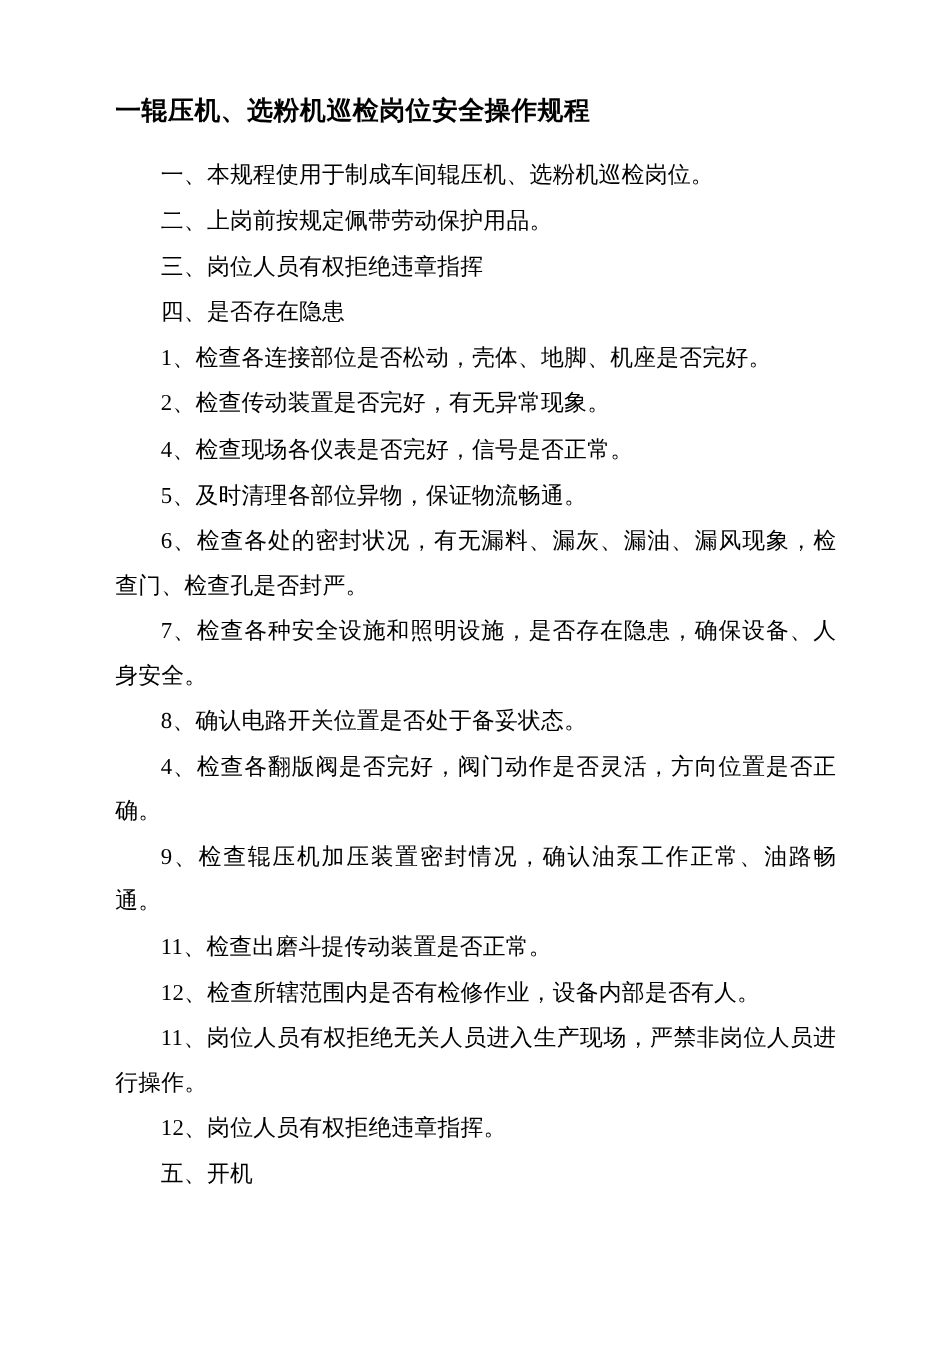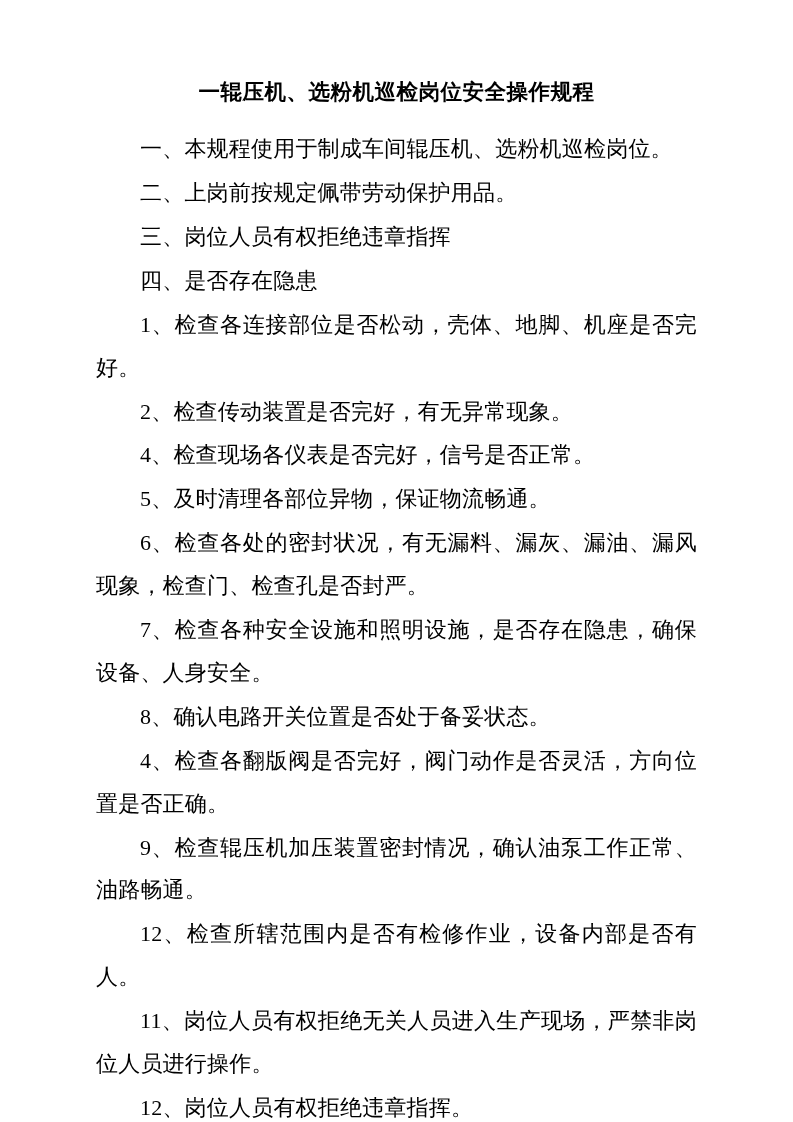--- a/index.html
+++ b/index.html
@@ -20,26 +20,26 @@
     width: 793px;
     height: 1122px;
     padding: 62px 96px 60px 96px;
     position: relative;
   }
   .doc-title {
     font-family: "Liberation Sans", "DejaVu Sans", sans-serif;
     font-weight: bold;
     font-size: 21.5px;
     letter-spacing: 0.5px;
-    text-align: center;
+    text-align: left;
     margin: 14px 0 20px 0;
     line-height: 1.5;
   }
   .para {
-    font-size: 22px;
+    font-size: 19px;
     line-height: 1.95;
     text-align: justify;
     text-justify: inter-ideograph;
     margin: 0 0 1px 0;
     text-indent: 2em;
     letter-spacing: 0.2px;
   }
 </style>
 </head>
 <body>
@@ -53,18 +53,19 @@
     <p class="para">四、是否存在隐患</p>
     <p class="para">1、检查各连接部位是否松动，壳体、地脚、机座是否完好。</p>
     <p class="para">2、检查传动装置是否完好，有无异常现象。</p>
     <p class="para">4、检查现场各仪表是否完好，信号是否正常。</p>
     <p class="para">5、及时清理各部位异物，保证物流畅通。</p>
     <p class="para">6、检查各处的密封状况，有无漏料、漏灰、漏油、漏风现象，检查门、检查孔是否封严。</p>
     <p class="para">7、检查各种安全设施和照明设施，是否存在隐患，确保设备、人身安全。</p>
     <p class="para">8、确认电路开关位置是否处于备妥状态。</p>
     <p class="para">4、检查各翻版阀是否完好，阀门动作是否灵活，方向位置是否正确。</p>
     <p class="para">9、检查辊压机加压装置密封情况，确认油泵工作正常、油路畅通。</p>
+    <p class="para">11、检查出磨斗提传动装置是否正常。</p>
     <p class="para">12、检查所辖范围内是否有检修作业，设备内部是否有人。</p>
     <p class="para">11、岗位人员有权拒绝无关人员进入生产现场，严禁非岗位人员进行操作。</p>
     <p class="para">12、岗位人员有权拒绝违章指挥。</p>
     <p class="para">五、开机</p>
   </div>
 </div>
 
 </body></html>

